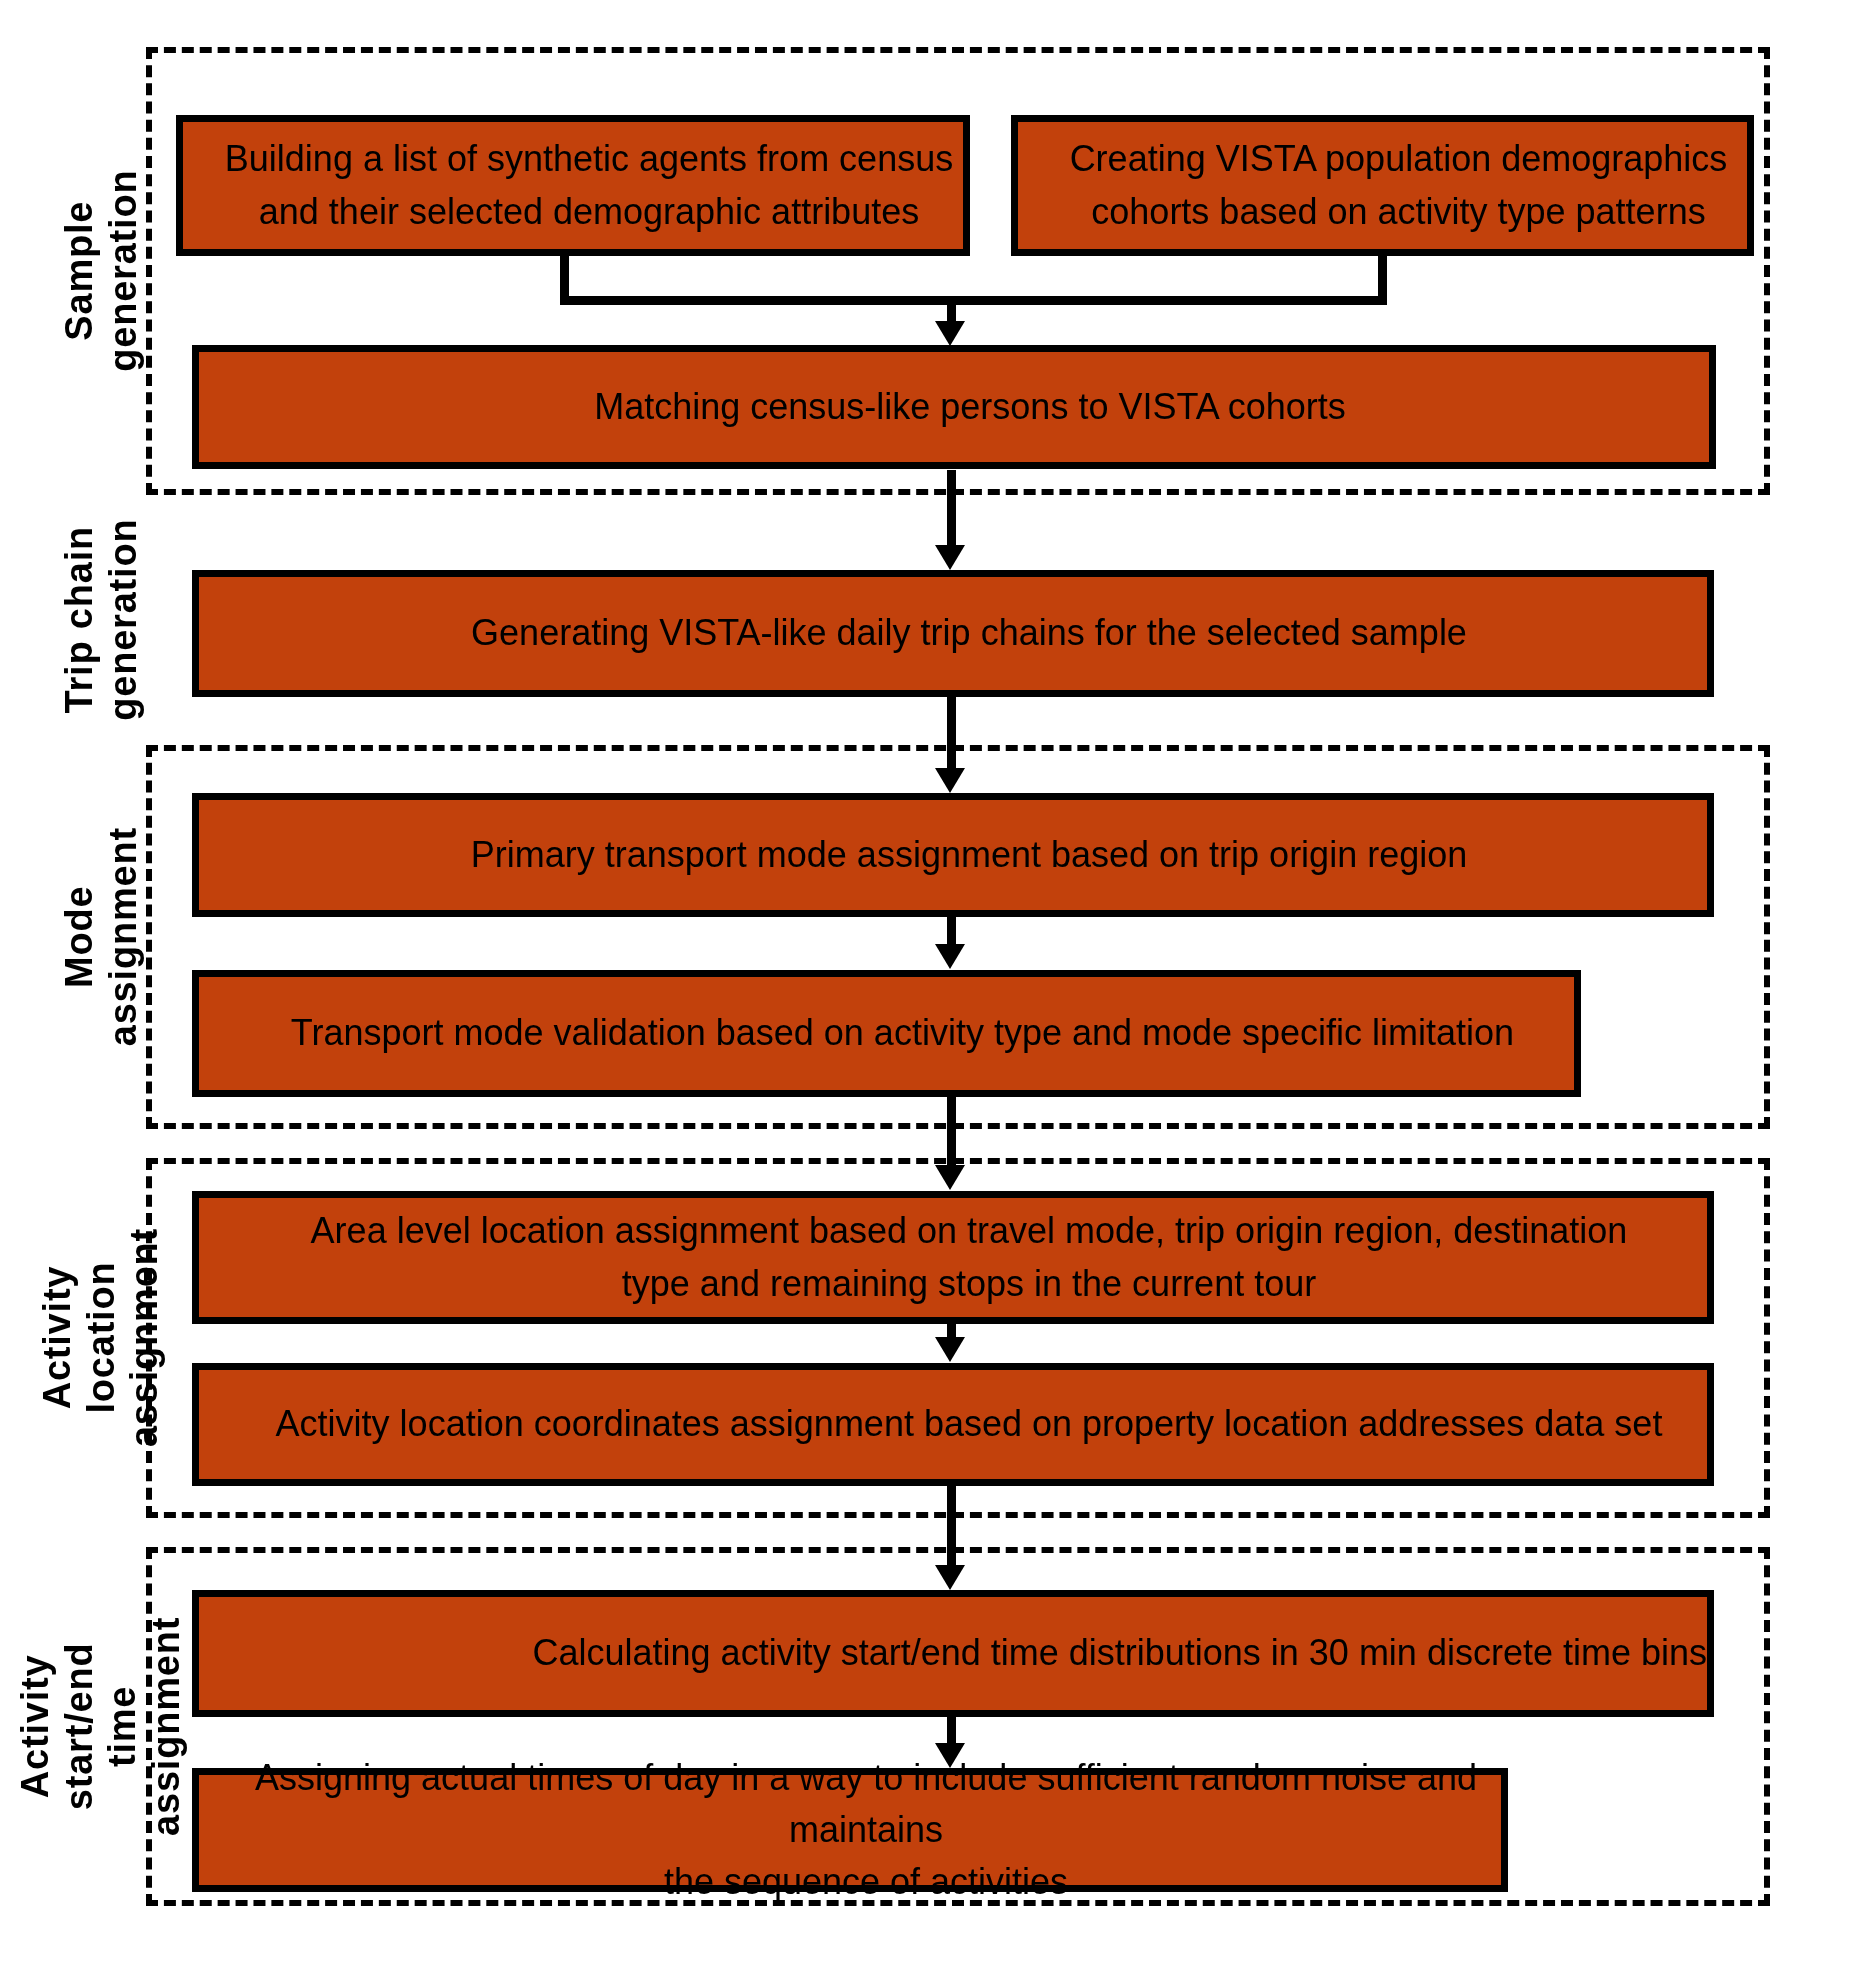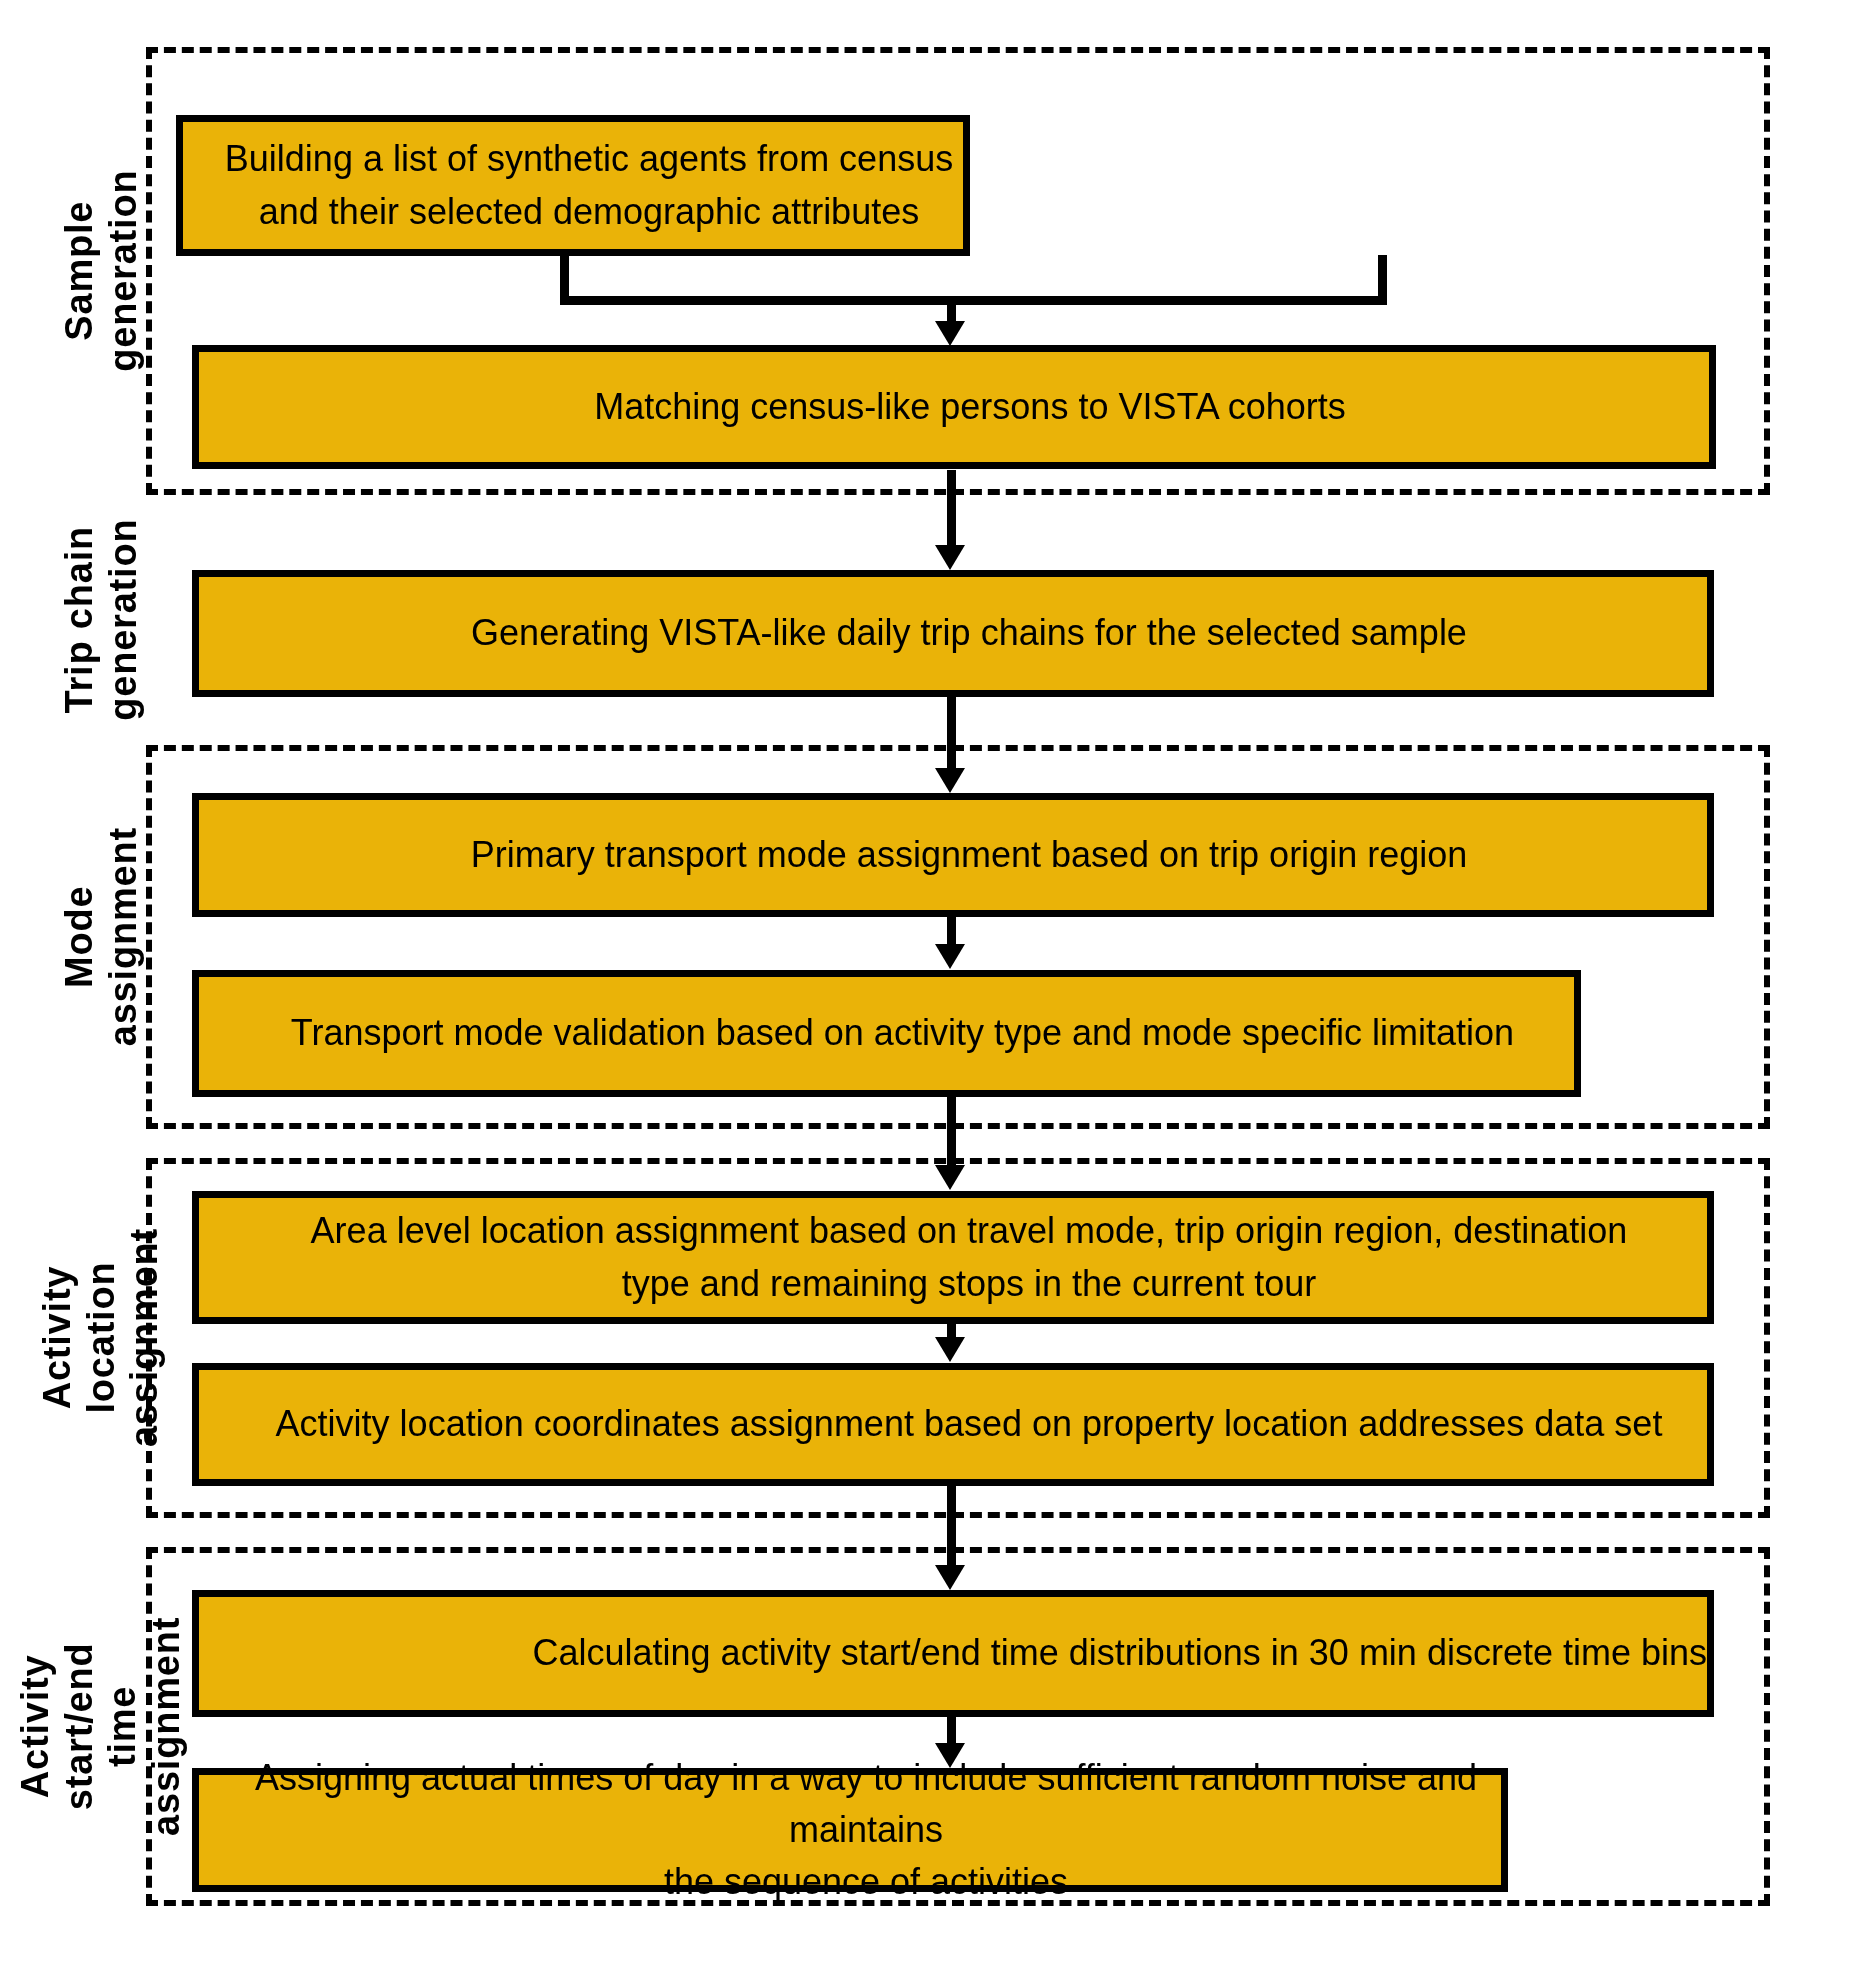--- a/index.html
+++ b/index.html
@@ -15,21 +15,21 @@
   .group {
     position: absolute;
     border: 6.5px dashed #000000;
     box-sizing: border-box;
     background: transparent;
   }
   .pbox {
     position: absolute;
     border: 7.4px solid #000000;
     box-sizing: border-box;
-    background: #eab308;
+    background: #c2410c;
     display: flex;
     align-items: center;
     justify-content: center;
     text-align: center;
     font-size: 36px;
     line-height: 1.45;
     white-space: pre-line;
     z-index: 3;
     padding-left: 32px;
   }
@@ -86,20 +86,24 @@
   </div>
   <div class="label-wrap" style="left:57px; top:1547px; width:90px; height:359px;">
     <span class="rot-label">Activity start/end
 time assignment</span>
   </div>
 
   <div class="pbox" style="left:176px; top:115px; width:794px; height:141px;">
     <span>Building a list of synthetic agents from census
 and their selected demographic attributes</span>
   </div>
+  <div class="pbox" style="left:1011px; top:115px; width:743px; height:141px;">
+    <span>Creating VISTA population demographics
+cohorts based on activity type patterns</span>
+  </div>
   <div class="pbox" style="left:192px; top:345px; width:1524px; height:124px;">
     <span>Matching census-like persons to VISTA cohorts</span>
   </div>
   <div class="pbox" style="left:192px; top:570px; width:1522px; height:127px;">
     <span>Generating VISTA-like daily trip chains for the selected sample</span>
   </div>
   <div class="pbox" style="left:192px; top:793px; width:1522px; height:124px;text-align:center;">
     <span>Primary transport mode assignment based on trip origin region</span>
   </div>
   <div class="pbox" style="left:192px; top:970px; width:1389px; height:127px;">

